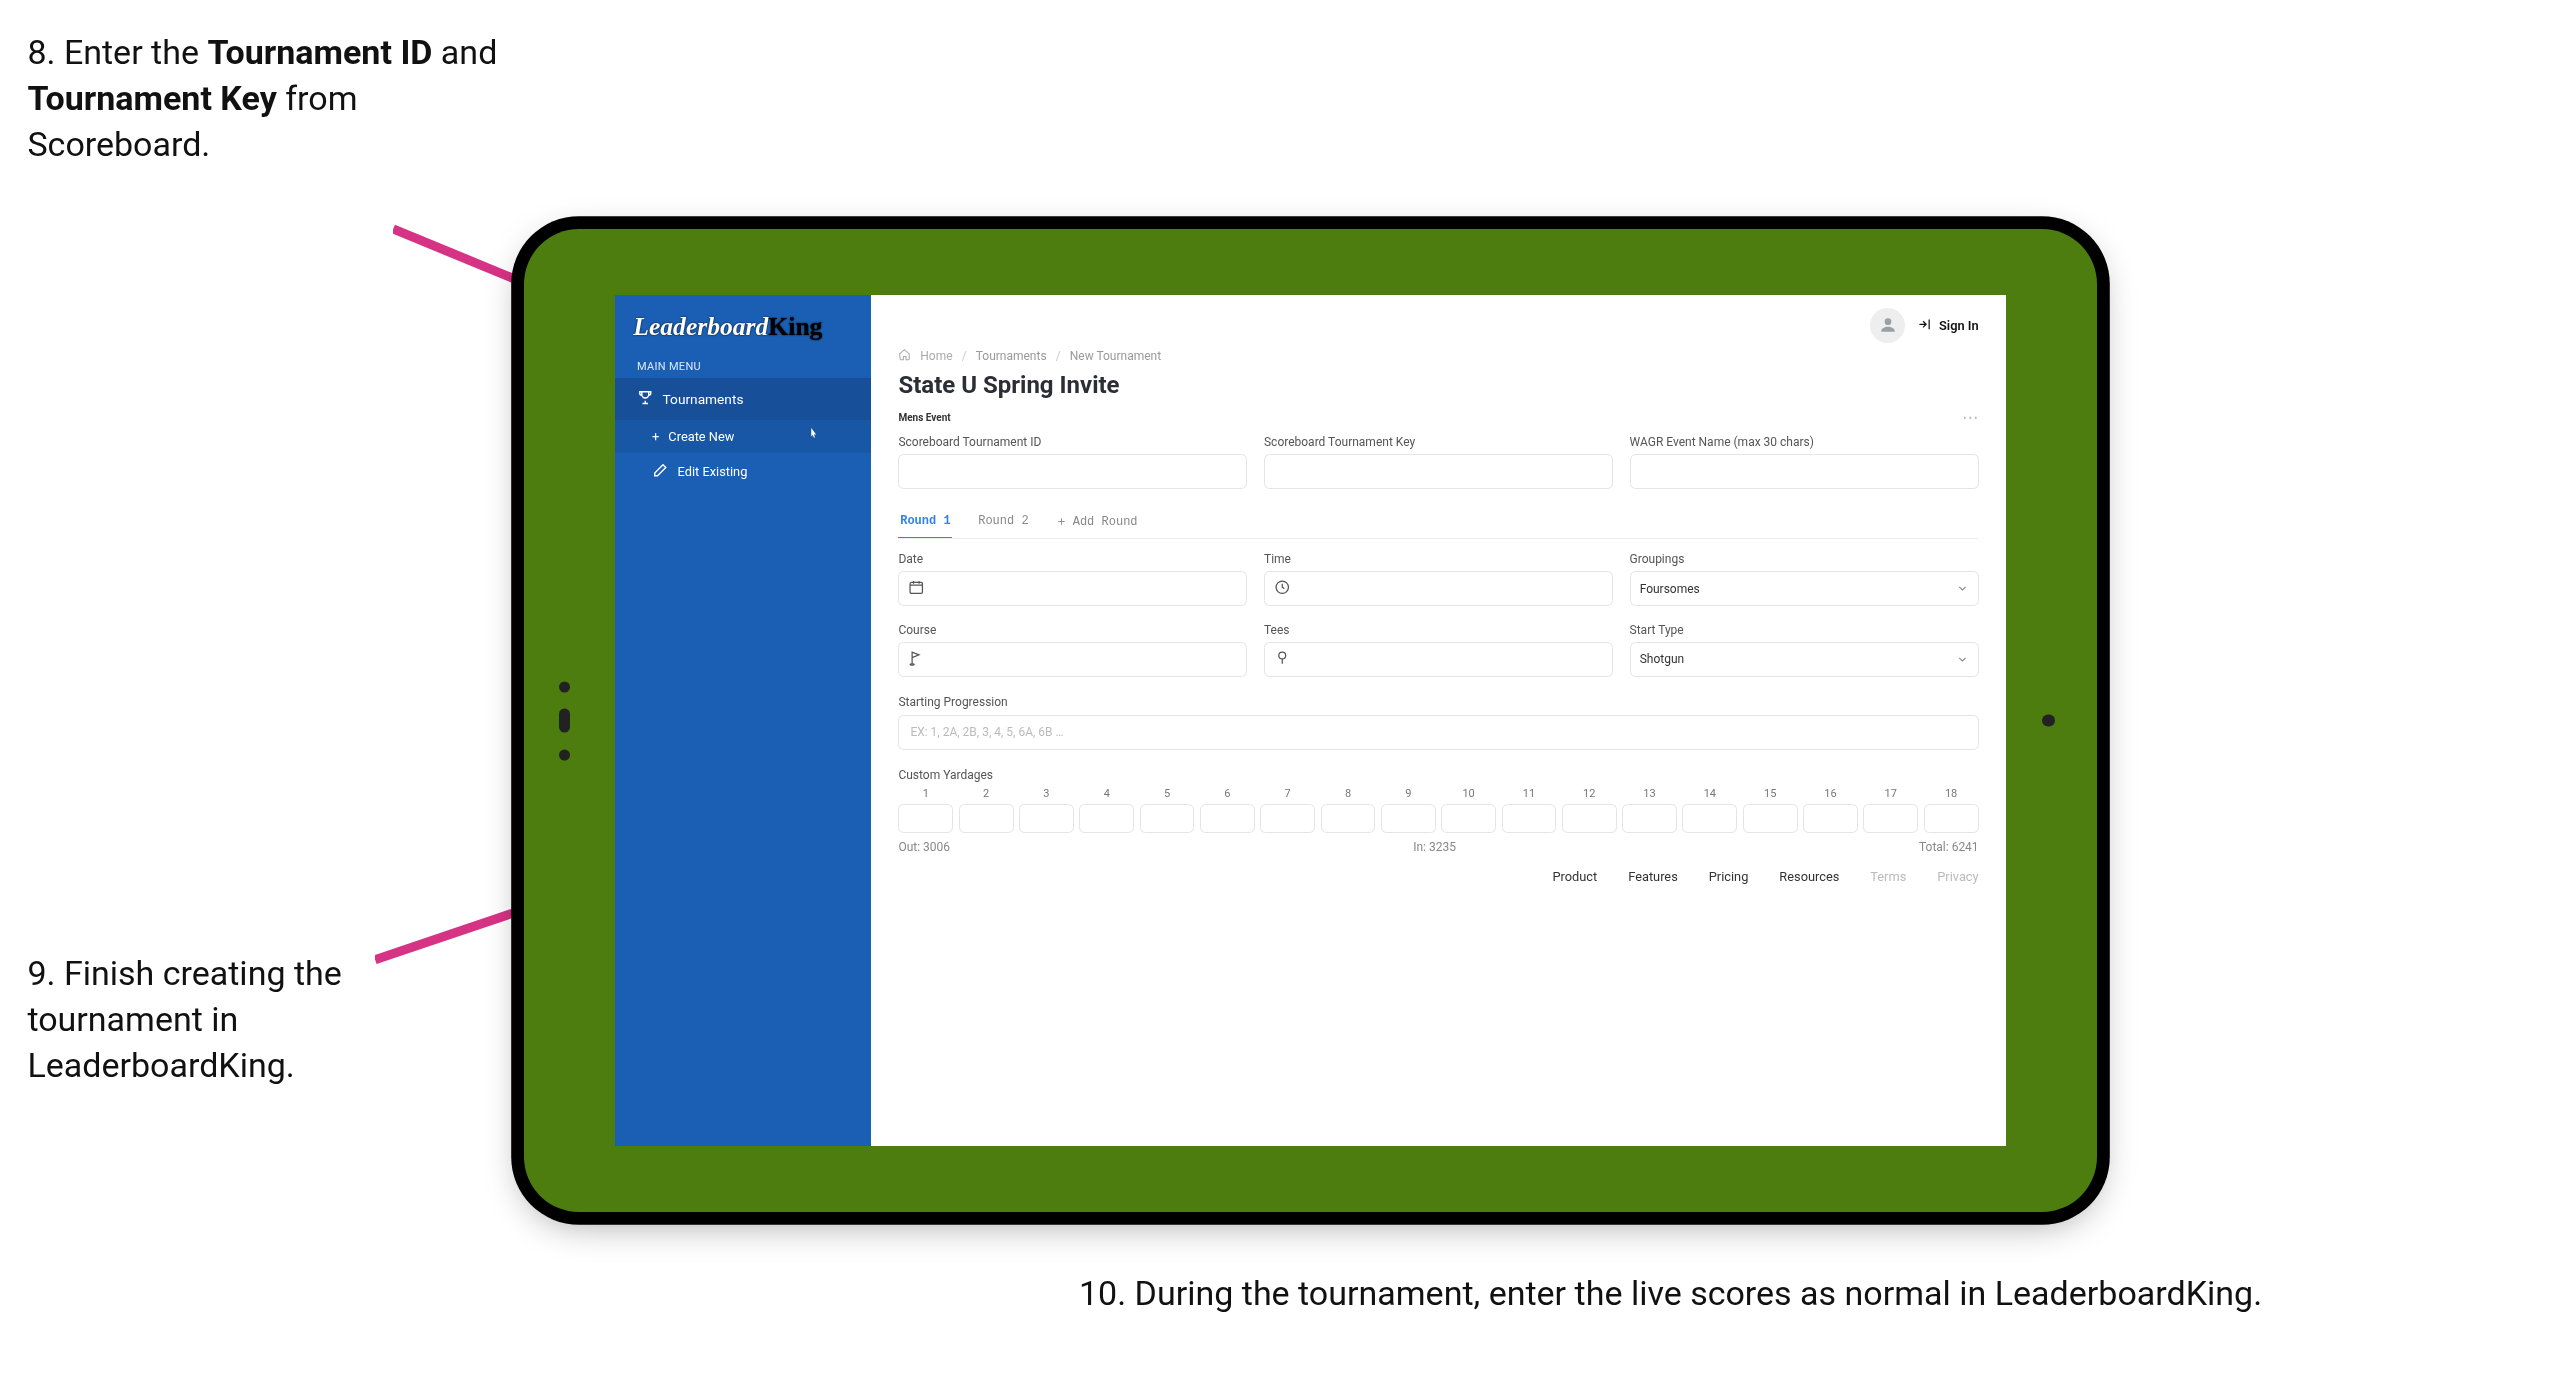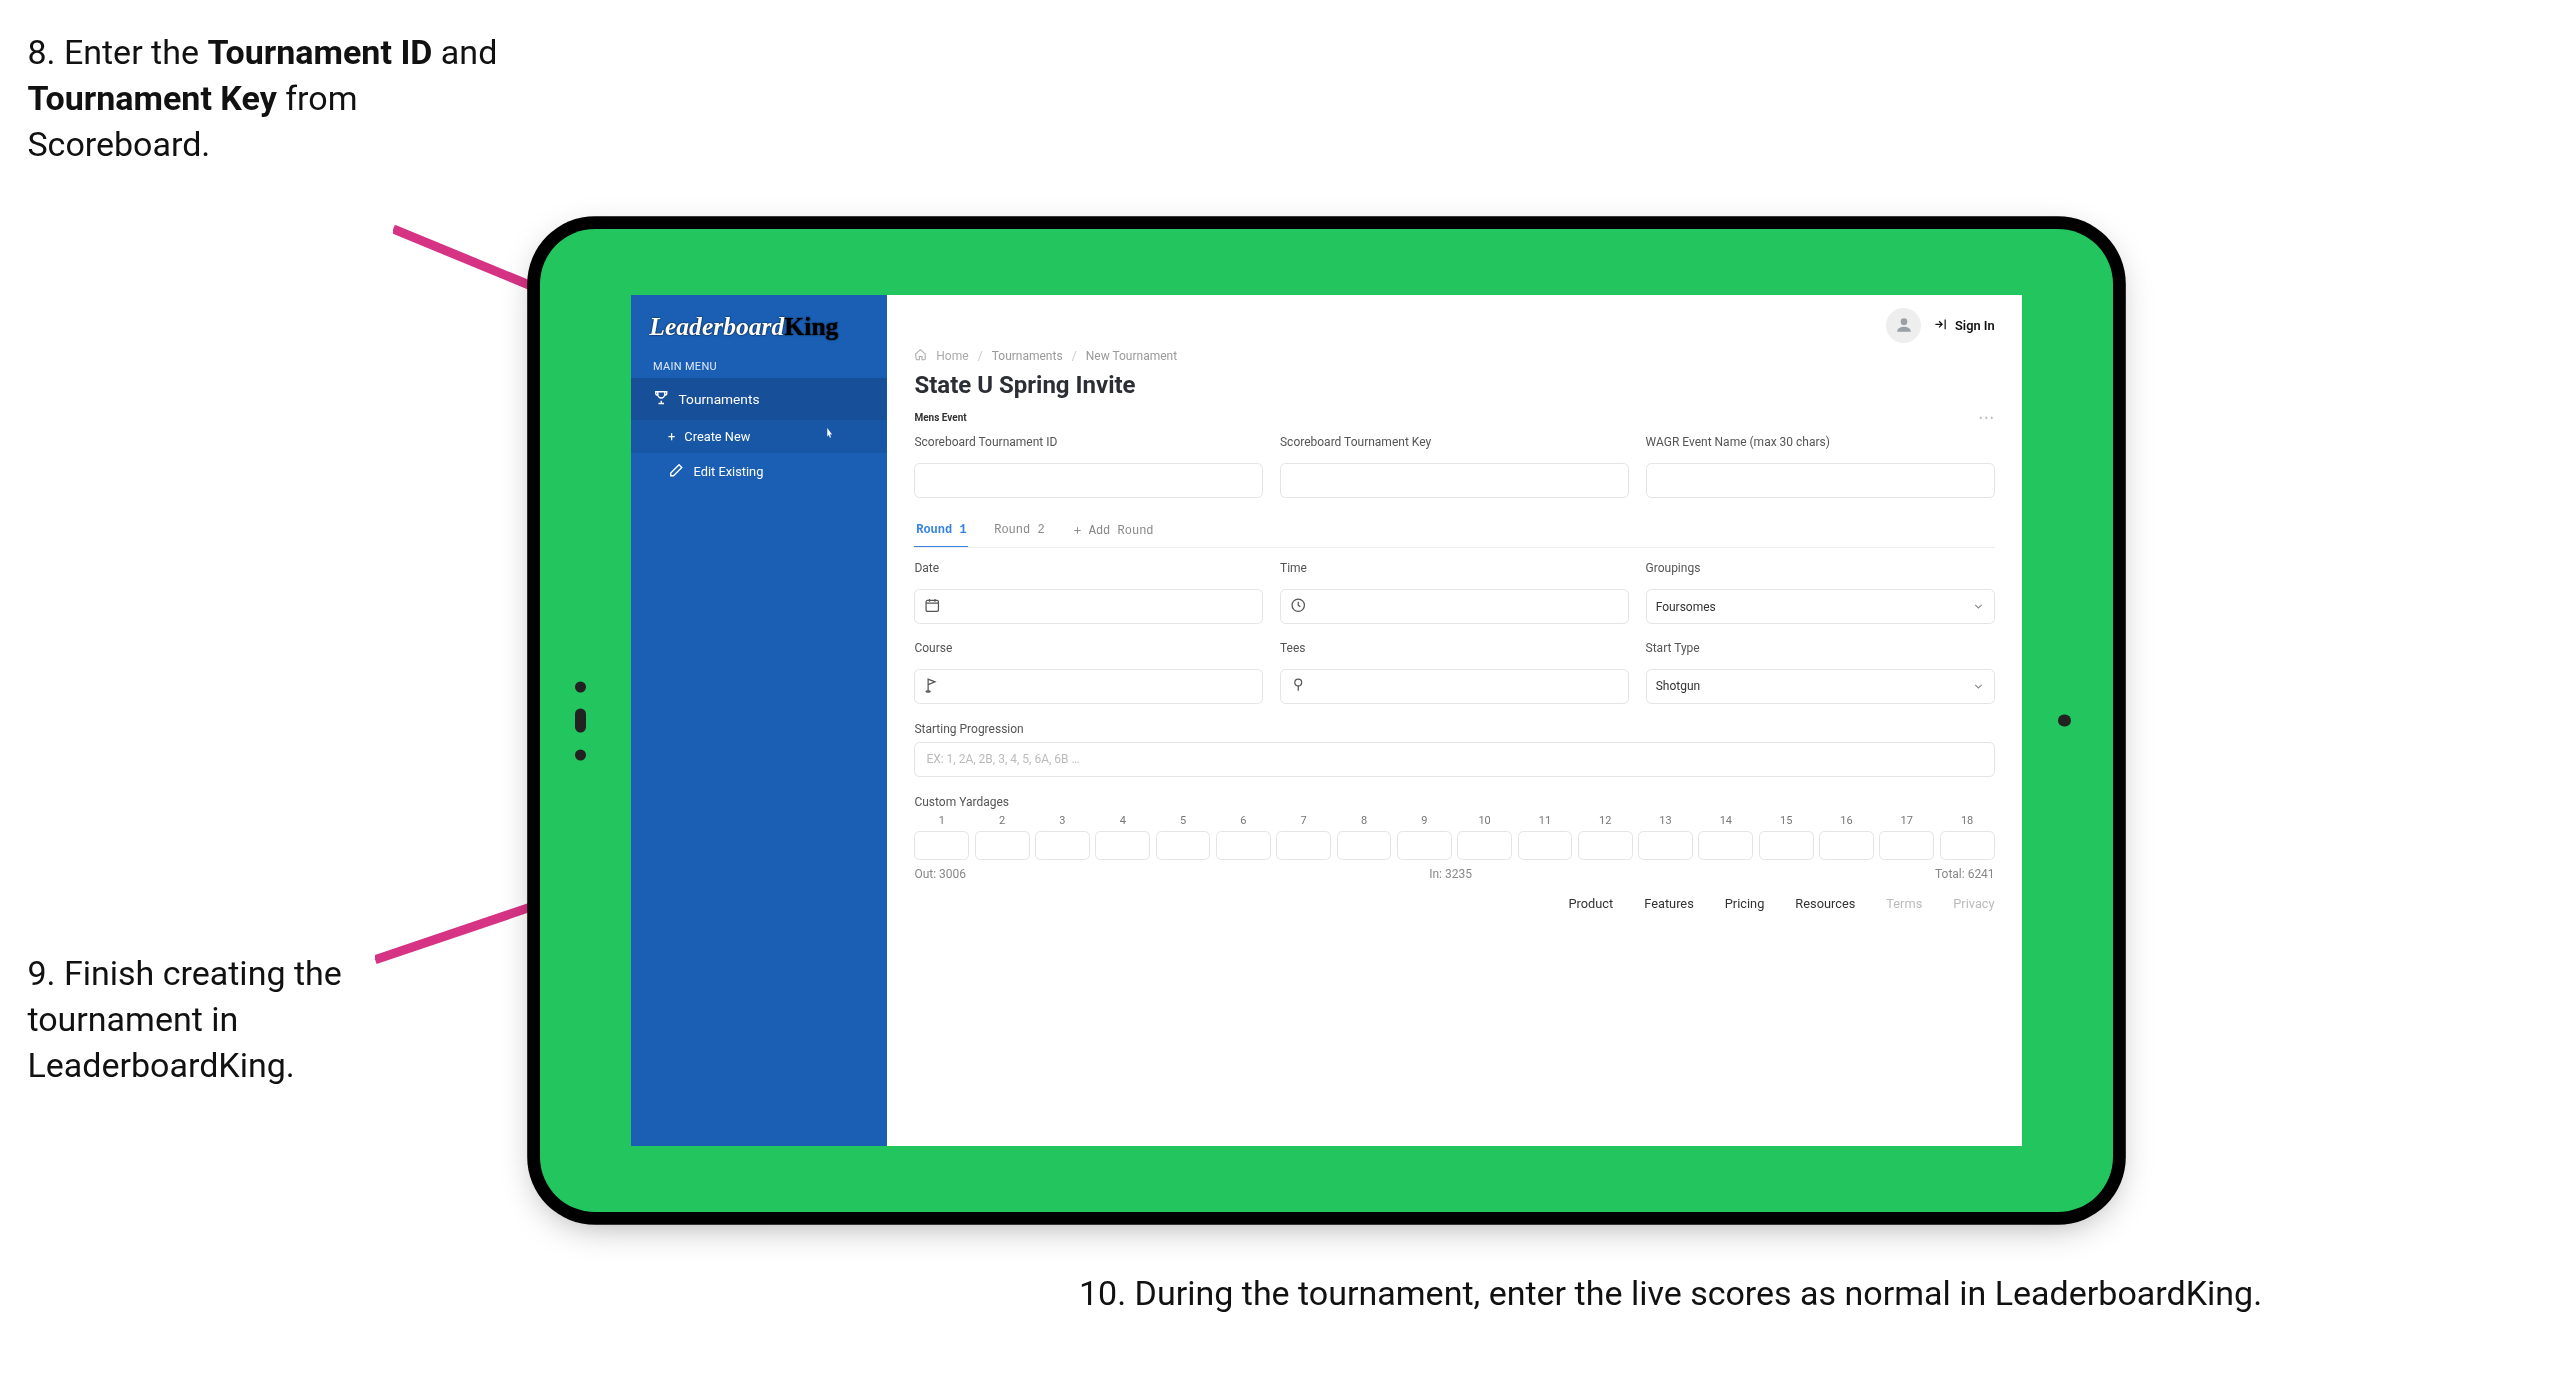--- a/index.html
+++ b/index.html
@@ -30,23 +30,23 @@
   #callout-8 { left: 27.4px; top: 30px; width: 476px; }
   #callout-9 { left: 27.4px; top: 951px; width: 366px; }
   #callout-10 { left: 1079px; top: 1271px; width: 1463px; }
 
   
   .arrow { position: absolute; pointer-events: none; }
 
   
   .tablet {
     position: absolute;
-    left: 540px; top: 229px;
+    left: 524px; top: 229px;
     width: 1573px; height: 983px;
-    background: #22c55e;
+    background: #4d7c0f;
     border-radius: 55px;
     box-shadow: 0 0 0 12.8px #000, 0 9.1px 37px rgba(0,0,0,.4);
   }
   .tablet-screen {
     position: absolute;
     left: 91px; top: 66px; right: 91px; bottom: 66px;
     background: #fff;
     display: flex;
     overflow: hidden;
   }
@@ -111,21 +111,21 @@
   .breadcrumb .sep{color:#ccc;}
   .breadcrumb .home-icon svg{width:12.8px;height:12.8px;stroke:#aaa;fill:none;stroke-width:2;}
   .breadcrumb .first{color:#aaa;}
 
   h1.page-title { font-size:24px; font-weight:700; color:#2b2f35; margin:7.3px 0 9.1px;}
   .section-head {display:flex;justify-content:space-between;align-items:center;}
   .section-head h2{font-size:10px;font-weight:700;margin:0;color:#333;}
   .kebab{color:#bbb;font-size:16.5px;}
 
   .field-row { display:flex; gap:16.5px; margin-top:7.3px; }
-  .field { display:flex; flex-direction:column; gap:14px; flex:1;}
+  .field { display:flex; flex-direction:column; gap:5px; flex:1;}
   .field label { font-size:12px; color:#555;}
   .input-box {
     height:35px; border:0.9px solid var(--border); border-radius:5.5px;
     display:flex; align-items:center; padding:0 9.1px; gap:7.3px;
     background:#fff; font-size:12px; color:#333;
   }
   .input-box .icon svg{width:16.5px;height:16.5px;stroke:#555;fill:none;stroke-width:1.8;}
   .input-box.select {justify-content:space-between;}
   .chev{width:12.8px;height:12.8px;stroke:#888;fill:none;stroke-width:2;}
 

